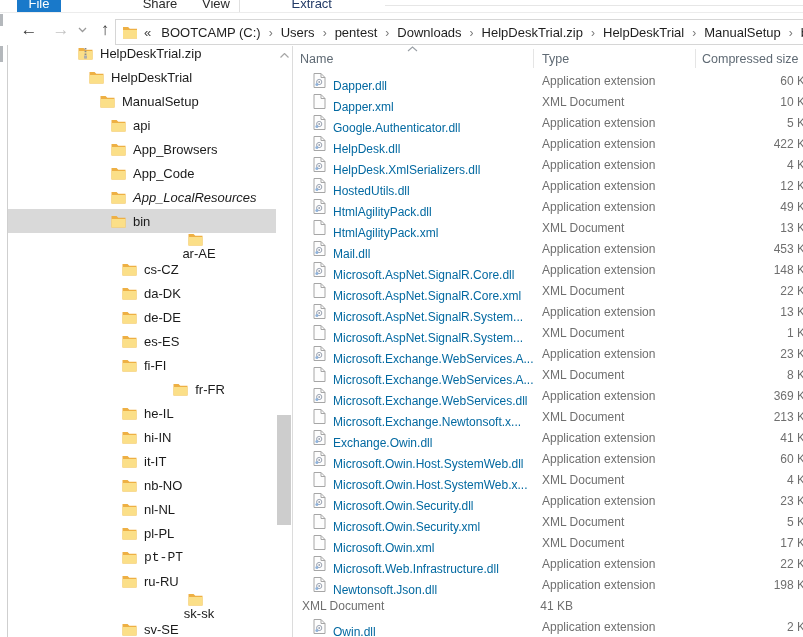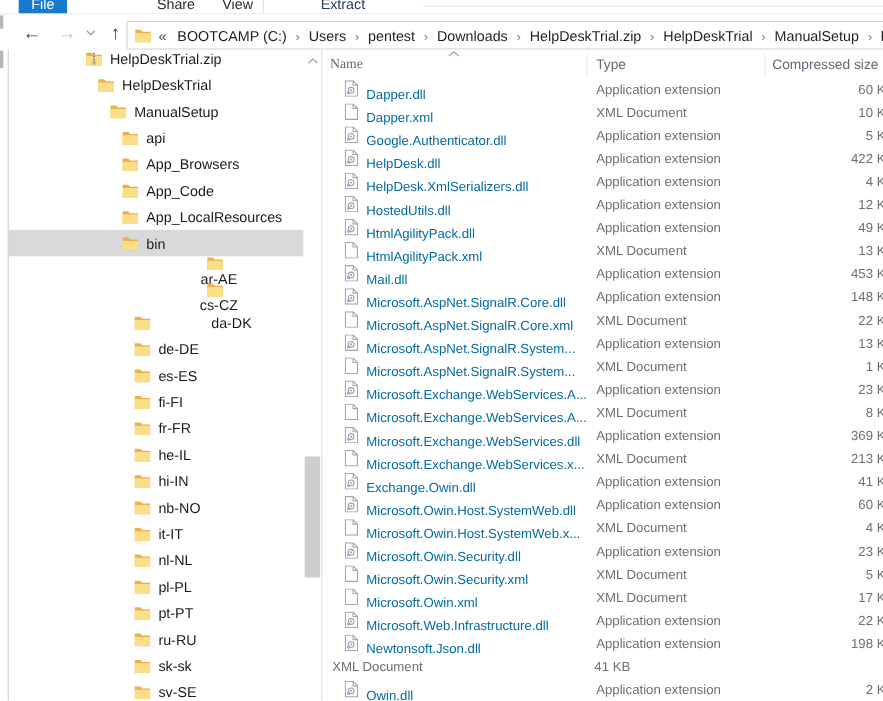--- a/index.html
+++ b/index.html
@@ -51,21 +51,21 @@
   .zipline{display:none;}
   .ticon.zip .zipline{display:block;}
   
   .tree-scroll{position:absolute;left:276px;top:46px;width:16px;height:591px;background:#fff;}
   .tree-scroll .arrow{display:block;margin:7px auto 0;}
   .tree-scroll .thumb{position:absolute;left:1px;top:369px;width:14px;height:110px;background:#cdcdcd;}
   
   .filelist{position:absolute;left:293px;top:46px;width:520px;}
   .lheader{position:relative;height:25px;display:flex;align-items:center;font-size:12.5px;color:#5f6a74;}
   .hcell{box-sizing:border-box;white-space:nowrap;cursor:default;}
-  .h-name{width:240px;padding-left:7px;font-family:Liberation Serif, serif;}
+  .h-name{width:240px;padding-left:7px;}
   .h-type{width:162px;padding-left:9px;}
   .h-size{width:118px;padding-left:7px;}
   .hsep{position:absolute;top:3px;height:19px;width:0;border-left:1px solid #e5e5e5;}
   .hsep.h1{left:240px;} .hsep.h2{left:402px;}
   .sort-chev{position:absolute;left:114px;top:0;}
   .rows{position:absolute;left:0;top:24px;width:520px;}
   .frow{display:flex;height:21px;align-items:center;cursor:default;}
   .c-name{box-sizing:border-box;width:240px;padding-left:20px;display:flex;align-items:center;gap:7px;overflow:hidden;}
   .c-name .fname{font-size:12px;color:#0369a1;white-space:nowrap;margin-top:10px;}
   .ficon{flex:0 0 auto;width:13px;height:15px;}
@@ -204,21 +204,21 @@
         <path d="M0.5,4 L14.5,4 L14.5,12.5 L0.5,12.5 Z" fill="#fbdf88"></path>
         <g class="zipline">
           <line x1="7.5" y1="1" x2="7.5" y2="12" stroke="#8a8a8a" stroke-width="1.8" stroke-dasharray="1.6,1.1"></line>
           <rect x="6" y="8.5" width="3" height="3" fill="#adadad"></rect>
         </g>
       </svg>
     </span>
     <span class="tlabel">App_Code</span>
   </div>
 
-  <div class="tree-item" style="padding-left: 103px;">
+  <div class="tree-item" style="padding-left: 103px; font-style: italic;">
     <span class="ticon">
       <svg width="15" height="13" viewBox="0 0 15 13">
         <path d="M0.5,1 L5.6,1 L7.3,2.8 L14.5,2.8 L14.5,12.5 L0.5,12.5 Z" fill="#eeb044"></path>
         <path d="M0.5,4 L14.5,4 L14.5,12.5 L0.5,12.5 Z" fill="#fbdf88"></path>
         <g class="zipline">
           <line x1="7.5" y1="1" x2="7.5" y2="12" stroke="#8a8a8a" stroke-width="1.8" stroke-dasharray="1.6,1.1"></line>
           <rect x="6" y="8.5" width="3" height="3" fill="#adadad"></rect>
         </g>
       </svg>
     </span>
@@ -246,217 +246,217 @@
         <path d="M0.5,4 L14.5,4 L14.5,12.5 L0.5,12.5 Z" fill="#fbdf88"></path>
         <g class="zipline">
           <line x1="7.5" y1="1" x2="7.5" y2="12" stroke="#8a8a8a" stroke-width="1.8" stroke-dasharray="1.6,1.1"></line>
           <rect x="6" y="8.5" width="3" height="3" fill="#adadad"></rect>
         </g>
       </svg>
     </span>
     <span class="tlabel">ar-AE</span>
   </div>
 
+  <div class="tree-item" style="padding-left: 114px;">
+    <span class="ticon">
+      <svg width="15" height="13" viewBox="0 0 15 13">
+        <path d="M0.5,1 L5.6,1 L7.3,2.8 L14.5,2.8 L14.5,12.5 L0.5,12.5 Z" fill="#eeb044"></path>
+        <path d="M0.5,4 L14.5,4 L14.5,12.5 L0.5,12.5 Z" fill="#fbdf88"></path>
+        <g class="zipline">
+          <line x1="7.5" y1="1" x2="7.5" y2="12" stroke="#8a8a8a" stroke-width="1.8" stroke-dasharray="1.6,1.1"></line>
+          <rect x="6" y="8.5" width="3" height="3" fill="#adadad"></rect>
+        </g>
+      </svg>
+    </span>
+    <span class="tlabel">cs-CZ</span>
+  </div>
+
+  <div class="tree-item" style="padding-left: 114px;">
+    <span class="ticon">
+      <svg width="15" height="13" viewBox="0 0 15 13">
+        <path d="M0.5,1 L5.6,1 L7.3,2.8 L14.5,2.8 L14.5,12.5 L0.5,12.5 Z" fill="#eeb044"></path>
+        <path d="M0.5,4 L14.5,4 L14.5,12.5 L0.5,12.5 Z" fill="#fbdf88"></path>
+        <g class="zipline">
+          <line x1="7.5" y1="1" x2="7.5" y2="12" stroke="#8a8a8a" stroke-width="1.8" stroke-dasharray="1.6,1.1"></line>
+          <rect x="6" y="8.5" width="3" height="3" fill="#adadad"></rect>
+        </g>
+      </svg>
+    </span>
+    <span class="tlabel">da-DK</span>
+  </div>
+
+  <div class="tree-item" style="padding-left: 114px;">
+    <span class="ticon">
+      <svg width="15" height="13" viewBox="0 0 15 13">
+        <path d="M0.5,1 L5.6,1 L7.3,2.8 L14.5,2.8 L14.5,12.5 L0.5,12.5 Z" fill="#eeb044"></path>
+        <path d="M0.5,4 L14.5,4 L14.5,12.5 L0.5,12.5 Z" fill="#fbdf88"></path>
+        <g class="zipline">
+          <line x1="7.5" y1="1" x2="7.5" y2="12" stroke="#8a8a8a" stroke-width="1.8" stroke-dasharray="1.6,1.1"></line>
+          <rect x="6" y="8.5" width="3" height="3" fill="#adadad"></rect>
+        </g>
+      </svg>
+    </span>
+    <span class="tlabel">de-DE</span>
+  </div>
+
+  <div class="tree-item" style="padding-left: 114px;">
+    <span class="ticon">
+      <svg width="15" height="13" viewBox="0 0 15 13">
+        <path d="M0.5,1 L5.6,1 L7.3,2.8 L14.5,2.8 L14.5,12.5 L0.5,12.5 Z" fill="#eeb044"></path>
+        <path d="M0.5,4 L14.5,4 L14.5,12.5 L0.5,12.5 Z" fill="#fbdf88"></path>
+        <g class="zipline">
+          <line x1="7.5" y1="1" x2="7.5" y2="12" stroke="#8a8a8a" stroke-width="1.8" stroke-dasharray="1.6,1.1"></line>
+          <rect x="6" y="8.5" width="3" height="3" fill="#adadad"></rect>
+        </g>
+      </svg>
+    </span>
+    <span class="tlabel">es-ES</span>
+  </div>
+
+  <div class="tree-item" style="padding-left: 114px;">
+    <span class="ticon">
+      <svg width="15" height="13" viewBox="0 0 15 13">
+        <path d="M0.5,1 L5.6,1 L7.3,2.8 L14.5,2.8 L14.5,12.5 L0.5,12.5 Z" fill="#eeb044"></path>
+        <path d="M0.5,4 L14.5,4 L14.5,12.5 L0.5,12.5 Z" fill="#fbdf88"></path>
+        <g class="zipline">
+          <line x1="7.5" y1="1" x2="7.5" y2="12" stroke="#8a8a8a" stroke-width="1.8" stroke-dasharray="1.6,1.1"></line>
+          <rect x="6" y="8.5" width="3" height="3" fill="#adadad"></rect>
+        </g>
+      </svg>
+    </span>
+    <span class="tlabel">fi-FI</span>
+  </div>
+
+  <div class="tree-item" style="padding-left: 114px; justify-content: center;">
+    <span class="ticon">
+      <svg width="15" height="13" viewBox="0 0 15 13">
+        <path d="M0.5,1 L5.6,1 L7.3,2.8 L14.5,2.8 L14.5,12.5 L0.5,12.5 Z" fill="#eeb044"></path>
+        <path d="M0.5,4 L14.5,4 L14.5,12.5 L0.5,12.5 Z" fill="#fbdf88"></path>
+        <g class="zipline">
+          <line x1="7.5" y1="1" x2="7.5" y2="12" stroke="#8a8a8a" stroke-width="1.8" stroke-dasharray="1.6,1.1"></line>
+          <rect x="6" y="8.5" width="3" height="3" fill="#adadad"></rect>
+        </g>
+      </svg>
+    </span>
+    <span class="tlabel">fr-FR</span>
+  </div>
+
+  <div class="tree-item" style="padding-left: 114px;">
+    <span class="ticon">
+      <svg width="15" height="13" viewBox="0 0 15 13">
+        <path d="M0.5,1 L5.6,1 L7.3,2.8 L14.5,2.8 L14.5,12.5 L0.5,12.5 Z" fill="#eeb044"></path>
+        <path d="M0.5,4 L14.5,4 L14.5,12.5 L0.5,12.5 Z" fill="#fbdf88"></path>
+        <g class="zipline">
+          <line x1="7.5" y1="1" x2="7.5" y2="12" stroke="#8a8a8a" stroke-width="1.8" stroke-dasharray="1.6,1.1"></line>
+          <rect x="6" y="8.5" width="3" height="3" fill="#adadad"></rect>
+        </g>
+      </svg>
+    </span>
+    <span class="tlabel">he-IL</span>
+  </div>
+
+  <div class="tree-item" style="padding-left: 114px;">
+    <span class="ticon">
+      <svg width="15" height="13" viewBox="0 0 15 13">
+        <path d="M0.5,1 L5.6,1 L7.3,2.8 L14.5,2.8 L14.5,12.5 L0.5,12.5 Z" fill="#eeb044"></path>
+        <path d="M0.5,4 L14.5,4 L14.5,12.5 L0.5,12.5 Z" fill="#fbdf88"></path>
+        <g class="zipline">
+          <line x1="7.5" y1="1" x2="7.5" y2="12" stroke="#8a8a8a" stroke-width="1.8" stroke-dasharray="1.6,1.1"></line>
+          <rect x="6" y="8.5" width="3" height="3" fill="#adadad"></rect>
+        </g>
+      </svg>
+    </span>
+    <span class="tlabel">hi-IN</span>
+  </div>
+
+  <div class="tree-item" style="padding-left: 114px;">
+    <span class="ticon">
+      <svg width="15" height="13" viewBox="0 0 15 13">
+        <path d="M0.5,1 L5.6,1 L7.3,2.8 L14.5,2.8 L14.5,12.5 L0.5,12.5 Z" fill="#eeb044"></path>
+        <path d="M0.5,4 L14.5,4 L14.5,12.5 L0.5,12.5 Z" fill="#fbdf88"></path>
+        <g class="zipline">
+          <line x1="7.5" y1="1" x2="7.5" y2="12" stroke="#8a8a8a" stroke-width="1.8" stroke-dasharray="1.6,1.1"></line>
+          <rect x="6" y="8.5" width="3" height="3" fill="#adadad"></rect>
+        </g>
+      </svg>
+    </span>
+    <span class="tlabel">it-IT</span>
+  </div>
+
+  <div class="tree-item" style="padding-left: 114px;">
+    <span class="ticon">
+      <svg width="15" height="13" viewBox="0 0 15 13">
+        <path d="M0.5,1 L5.6,1 L7.3,2.8 L14.5,2.8 L14.5,12.5 L0.5,12.5 Z" fill="#eeb044"></path>
+        <path d="M0.5,4 L14.5,4 L14.5,12.5 L0.5,12.5 Z" fill="#fbdf88"></path>
+        <g class="zipline">
+          <line x1="7.5" y1="1" x2="7.5" y2="12" stroke="#8a8a8a" stroke-width="1.8" stroke-dasharray="1.6,1.1"></line>
+          <rect x="6" y="8.5" width="3" height="3" fill="#adadad"></rect>
+        </g>
+      </svg>
+    </span>
+    <span class="tlabel">nb-NO</span>
+  </div>
+
+  <div class="tree-item" style="padding-left: 114px;">
+    <span class="ticon">
+      <svg width="15" height="13" viewBox="0 0 15 13">
+        <path d="M0.5,1 L5.6,1 L7.3,2.8 L14.5,2.8 L14.5,12.5 L0.5,12.5 Z" fill="#eeb044"></path>
+        <path d="M0.5,4 L14.5,4 L14.5,12.5 L0.5,12.5 Z" fill="#fbdf88"></path>
+        <g class="zipline">
+          <line x1="7.5" y1="1" x2="7.5" y2="12" stroke="#8a8a8a" stroke-width="1.8" stroke-dasharray="1.6,1.1"></line>
+          <rect x="6" y="8.5" width="3" height="3" fill="#adadad"></rect>
+        </g>
+      </svg>
+    </span>
+    <span class="tlabel">nl-NL</span>
+  </div>
+
+  <div class="tree-item" style="padding-left: 114px;">
+    <span class="ticon">
+      <svg width="15" height="13" viewBox="0 0 15 13">
+        <path d="M0.5,1 L5.6,1 L7.3,2.8 L14.5,2.8 L14.5,12.5 L0.5,12.5 Z" fill="#eeb044"></path>
+        <path d="M0.5,4 L14.5,4 L14.5,12.5 L0.5,12.5 Z" fill="#fbdf88"></path>
+        <g class="zipline">
+          <line x1="7.5" y1="1" x2="7.5" y2="12" stroke="#8a8a8a" stroke-width="1.8" stroke-dasharray="1.6,1.1"></line>
+          <rect x="6" y="8.5" width="3" height="3" fill="#adadad"></rect>
+        </g>
+      </svg>
+    </span>
+    <span class="tlabel">pl-PL</span>
+  </div>
+
+  <div class="tree-item" style="padding-left: 114px; font-family: Liberation Mono, monospace;">
+    <span class="ticon">
+      <svg width="15" height="13" viewBox="0 0 15 13">
+        <path d="M0.5,1 L5.6,1 L7.3,2.8 L14.5,2.8 L14.5,12.5 L0.5,12.5 Z" fill="#eeb044"></path>
+        <path d="M0.5,4 L14.5,4 L14.5,12.5 L0.5,12.5 Z" fill="#fbdf88"></path>
+        <g class="zipline">
+          <line x1="7.5" y1="1" x2="7.5" y2="12" stroke="#8a8a8a" stroke-width="1.8" stroke-dasharray="1.6,1.1"></line>
+          <rect x="6" y="8.5" width="3" height="3" fill="#adadad"></rect>
+        </g>
+      </svg>
+    </span>
+    <span class="tlabel">pt-PT</span>
+  </div>
+
+  <div class="tree-item" style="padding-left: 114px;">
+    <span class="ticon">
+      <svg width="15" height="13" viewBox="0 0 15 13">
+        <path d="M0.5,1 L5.6,1 L7.3,2.8 L14.5,2.8 L14.5,12.5 L0.5,12.5 Z" fill="#eeb044"></path>
+        <path d="M0.5,4 L14.5,4 L14.5,12.5 L0.5,12.5 Z" fill="#fbdf88"></path>
+        <g class="zipline">
+          <line x1="7.5" y1="1" x2="7.5" y2="12" stroke="#8a8a8a" stroke-width="1.8" stroke-dasharray="1.6,1.1"></line>
+          <rect x="6" y="8.5" width="3" height="3" fill="#adadad"></rect>
+        </g>
+      </svg>
+    </span>
+    <span class="tlabel">ru-RU</span>
+  </div>
+
   <div class="tree-item" style="padding-left: 114px; flex-direction: column;">
-    <span class="ticon">
-      <svg width="15" height="13" viewBox="0 0 15 13">
-        <path d="M0.5,1 L5.6,1 L7.3,2.8 L14.5,2.8 L14.5,12.5 L0.5,12.5 Z" fill="#eeb044"></path>
-        <path d="M0.5,4 L14.5,4 L14.5,12.5 L0.5,12.5 Z" fill="#fbdf88"></path>
-        <g class="zipline">
-          <line x1="7.5" y1="1" x2="7.5" y2="12" stroke="#8a8a8a" stroke-width="1.8" stroke-dasharray="1.6,1.1"></line>
-          <rect x="6" y="8.5" width="3" height="3" fill="#adadad"></rect>
-        </g>
-      </svg>
-    </span>
-    <span class="tlabel">cs-CZ</span>
-  </div>
-
-  <div class="tree-item" style="padding-left: 114px; gap: 48px;">
-    <span class="ticon">
-      <svg width="15" height="13" viewBox="0 0 15 13">
-        <path d="M0.5,1 L5.6,1 L7.3,2.8 L14.5,2.8 L14.5,12.5 L0.5,12.5 Z" fill="#eeb044"></path>
-        <path d="M0.5,4 L14.5,4 L14.5,12.5 L0.5,12.5 Z" fill="#fbdf88"></path>
-        <g class="zipline">
-          <line x1="7.5" y1="1" x2="7.5" y2="12" stroke="#8a8a8a" stroke-width="1.8" stroke-dasharray="1.6,1.1"></line>
-          <rect x="6" y="8.5" width="3" height="3" fill="#adadad"></rect>
-        </g>
-      </svg>
-    </span>
-    <span class="tlabel">da-DK</span>
-  </div>
-
-  <div class="tree-item" style="padding-left: 114px;">
-    <span class="ticon">
-      <svg width="15" height="13" viewBox="0 0 15 13">
-        <path d="M0.5,1 L5.6,1 L7.3,2.8 L14.5,2.8 L14.5,12.5 L0.5,12.5 Z" fill="#eeb044"></path>
-        <path d="M0.5,4 L14.5,4 L14.5,12.5 L0.5,12.5 Z" fill="#fbdf88"></path>
-        <g class="zipline">
-          <line x1="7.5" y1="1" x2="7.5" y2="12" stroke="#8a8a8a" stroke-width="1.8" stroke-dasharray="1.6,1.1"></line>
-          <rect x="6" y="8.5" width="3" height="3" fill="#adadad"></rect>
-        </g>
-      </svg>
-    </span>
-    <span class="tlabel">de-DE</span>
-  </div>
-
-  <div class="tree-item" style="padding-left: 114px;">
-    <span class="ticon">
-      <svg width="15" height="13" viewBox="0 0 15 13">
-        <path d="M0.5,1 L5.6,1 L7.3,2.8 L14.5,2.8 L14.5,12.5 L0.5,12.5 Z" fill="#eeb044"></path>
-        <path d="M0.5,4 L14.5,4 L14.5,12.5 L0.5,12.5 Z" fill="#fbdf88"></path>
-        <g class="zipline">
-          <line x1="7.5" y1="1" x2="7.5" y2="12" stroke="#8a8a8a" stroke-width="1.8" stroke-dasharray="1.6,1.1"></line>
-          <rect x="6" y="8.5" width="3" height="3" fill="#adadad"></rect>
-        </g>
-      </svg>
-    </span>
-    <span class="tlabel">es-ES</span>
-  </div>
-
-  <div class="tree-item" style="padding-left: 114px;">
-    <span class="ticon">
-      <svg width="15" height="13" viewBox="0 0 15 13">
-        <path d="M0.5,1 L5.6,1 L7.3,2.8 L14.5,2.8 L14.5,12.5 L0.5,12.5 Z" fill="#eeb044"></path>
-        <path d="M0.5,4 L14.5,4 L14.5,12.5 L0.5,12.5 Z" fill="#fbdf88"></path>
-        <g class="zipline">
-          <line x1="7.5" y1="1" x2="7.5" y2="12" stroke="#8a8a8a" stroke-width="1.8" stroke-dasharray="1.6,1.1"></line>
-          <rect x="6" y="8.5" width="3" height="3" fill="#adadad"></rect>
-        </g>
-      </svg>
-    </span>
-    <span class="tlabel">fi-FI</span>
-  </div>
-
-  <div class="tree-item" style="padding-left: 114px;">
-    <span class="ticon">
-      <svg width="15" height="13" viewBox="0 0 15 13">
-        <path d="M0.5,1 L5.6,1 L7.3,2.8 L14.5,2.8 L14.5,12.5 L0.5,12.5 Z" fill="#eeb044"></path>
-        <path d="M0.5,4 L14.5,4 L14.5,12.5 L0.5,12.5 Z" fill="#fbdf88"></path>
-        <g class="zipline">
-          <line x1="7.5" y1="1" x2="7.5" y2="12" stroke="#8a8a8a" stroke-width="1.8" stroke-dasharray="1.6,1.1"></line>
-          <rect x="6" y="8.5" width="3" height="3" fill="#adadad"></rect>
-        </g>
-      </svg>
-    </span>
-    <span class="tlabel">fr-FR</span>
-  </div>
-
-  <div class="tree-item" style="padding-left: 114px;">
-    <span class="ticon">
-      <svg width="15" height="13" viewBox="0 0 15 13">
-        <path d="M0.5,1 L5.6,1 L7.3,2.8 L14.5,2.8 L14.5,12.5 L0.5,12.5 Z" fill="#eeb044"></path>
-        <path d="M0.5,4 L14.5,4 L14.5,12.5 L0.5,12.5 Z" fill="#fbdf88"></path>
-        <g class="zipline">
-          <line x1="7.5" y1="1" x2="7.5" y2="12" stroke="#8a8a8a" stroke-width="1.8" stroke-dasharray="1.6,1.1"></line>
-          <rect x="6" y="8.5" width="3" height="3" fill="#adadad"></rect>
-        </g>
-      </svg>
-    </span>
-    <span class="tlabel">he-IL</span>
-  </div>
-
-  <div class="tree-item" style="padding-left: 114px;">
-    <span class="ticon">
-      <svg width="15" height="13" viewBox="0 0 15 13">
-        <path d="M0.5,1 L5.6,1 L7.3,2.8 L14.5,2.8 L14.5,12.5 L0.5,12.5 Z" fill="#eeb044"></path>
-        <path d="M0.5,4 L14.5,4 L14.5,12.5 L0.5,12.5 Z" fill="#fbdf88"></path>
-        <g class="zipline">
-          <line x1="7.5" y1="1" x2="7.5" y2="12" stroke="#8a8a8a" stroke-width="1.8" stroke-dasharray="1.6,1.1"></line>
-          <rect x="6" y="8.5" width="3" height="3" fill="#adadad"></rect>
-        </g>
-      </svg>
-    </span>
-    <span class="tlabel">hi-IN</span>
-  </div>
-
-  <div class="tree-item" style="padding-left: 114px;">
-    <span class="ticon">
-      <svg width="15" height="13" viewBox="0 0 15 13">
-        <path d="M0.5,1 L5.6,1 L7.3,2.8 L14.5,2.8 L14.5,12.5 L0.5,12.5 Z" fill="#eeb044"></path>
-        <path d="M0.5,4 L14.5,4 L14.5,12.5 L0.5,12.5 Z" fill="#fbdf88"></path>
-        <g class="zipline">
-          <line x1="7.5" y1="1" x2="7.5" y2="12" stroke="#8a8a8a" stroke-width="1.8" stroke-dasharray="1.6,1.1"></line>
-          <rect x="6" y="8.5" width="3" height="3" fill="#adadad"></rect>
-        </g>
-      </svg>
-    </span>
-    <span class="tlabel">nb-NO</span>
-  </div>
-
-  <div class="tree-item" style="padding-left: 114px;">
-    <span class="ticon">
-      <svg width="15" height="13" viewBox="0 0 15 13">
-        <path d="M0.5,1 L5.6,1 L7.3,2.8 L14.5,2.8 L14.5,12.5 L0.5,12.5 Z" fill="#eeb044"></path>
-        <path d="M0.5,4 L14.5,4 L14.5,12.5 L0.5,12.5 Z" fill="#fbdf88"></path>
-        <g class="zipline">
-          <line x1="7.5" y1="1" x2="7.5" y2="12" stroke="#8a8a8a" stroke-width="1.8" stroke-dasharray="1.6,1.1"></line>
-          <rect x="6" y="8.5" width="3" height="3" fill="#adadad"></rect>
-        </g>
-      </svg>
-    </span>
-    <span class="tlabel">it-IT</span>
-  </div>
-
-  <div class="tree-item" style="padding-left: 114px;">
-    <span class="ticon">
-      <svg width="15" height="13" viewBox="0 0 15 13">
-        <path d="M0.5,1 L5.6,1 L7.3,2.8 L14.5,2.8 L14.5,12.5 L0.5,12.5 Z" fill="#eeb044"></path>
-        <path d="M0.5,4 L14.5,4 L14.5,12.5 L0.5,12.5 Z" fill="#fbdf88"></path>
-        <g class="zipline">
-          <line x1="7.5" y1="1" x2="7.5" y2="12" stroke="#8a8a8a" stroke-width="1.8" stroke-dasharray="1.6,1.1"></line>
-          <rect x="6" y="8.5" width="3" height="3" fill="#adadad"></rect>
-        </g>
-      </svg>
-    </span>
-    <span class="tlabel">nl-NL</span>
-  </div>
-
-  <div class="tree-item" style="padding-left: 114px;">
-    <span class="ticon">
-      <svg width="15" height="13" viewBox="0 0 15 13">
-        <path d="M0.5,1 L5.6,1 L7.3,2.8 L14.5,2.8 L14.5,12.5 L0.5,12.5 Z" fill="#eeb044"></path>
-        <path d="M0.5,4 L14.5,4 L14.5,12.5 L0.5,12.5 Z" fill="#fbdf88"></path>
-        <g class="zipline">
-          <line x1="7.5" y1="1" x2="7.5" y2="12" stroke="#8a8a8a" stroke-width="1.8" stroke-dasharray="1.6,1.1"></line>
-          <rect x="6" y="8.5" width="3" height="3" fill="#adadad"></rect>
-        </g>
-      </svg>
-    </span>
-    <span class="tlabel">pl-PL</span>
-  </div>
-
-  <div class="tree-item" style="padding-left: 114px;">
-    <span class="ticon">
-      <svg width="15" height="13" viewBox="0 0 15 13">
-        <path d="M0.5,1 L5.6,1 L7.3,2.8 L14.5,2.8 L14.5,12.5 L0.5,12.5 Z" fill="#eeb044"></path>
-        <path d="M0.5,4 L14.5,4 L14.5,12.5 L0.5,12.5 Z" fill="#fbdf88"></path>
-        <g class="zipline">
-          <line x1="7.5" y1="1" x2="7.5" y2="12" stroke="#8a8a8a" stroke-width="1.8" stroke-dasharray="1.6,1.1"></line>
-          <rect x="6" y="8.5" width="3" height="3" fill="#adadad"></rect>
-        </g>
-      </svg>
-    </span>
-    <span class="tlabel">pt-PT</span>
-  </div>
-
-  <div class="tree-item" style="padding-left: 114px;">
-    <span class="ticon">
-      <svg width="15" height="13" viewBox="0 0 15 13">
-        <path d="M0.5,1 L5.6,1 L7.3,2.8 L14.5,2.8 L14.5,12.5 L0.5,12.5 Z" fill="#eeb044"></path>
-        <path d="M0.5,4 L14.5,4 L14.5,12.5 L0.5,12.5 Z" fill="#fbdf88"></path>
-        <g class="zipline">
-          <line x1="7.5" y1="1" x2="7.5" y2="12" stroke="#8a8a8a" stroke-width="1.8" stroke-dasharray="1.6,1.1"></line>
-          <rect x="6" y="8.5" width="3" height="3" fill="#adadad"></rect>
-        </g>
-      </svg>
-    </span>
-    <span class="tlabel">ru-RU</span>
-  </div>
-
-  <div class="tree-item" style="padding-left: 114px;">
     <span class="ticon">
       <svg width="15" height="13" viewBox="0 0 15 13">
         <path d="M0.5,1 L5.6,1 L7.3,2.8 L14.5,2.8 L14.5,12.5 L0.5,12.5 Z" fill="#eeb044"></path>
         <path d="M0.5,4 L14.5,4 L14.5,12.5 L0.5,12.5 Z" fill="#fbdf88"></path>
         <g class="zipline">
           <line x1="7.5" y1="1" x2="7.5" y2="12" stroke="#8a8a8a" stroke-width="1.8" stroke-dasharray="1.6,1.1"></line>
           <rect x="6" y="8.5" width="3" height="3" fill="#adadad"></rect>
         </g>
       </svg>
     </span>
@@ -740,21 +740,21 @@
     <div class="c-size">369 KB</div>
   </div>
 
   <div class="frow">
     <div class="c-name">
 
       <svg class="ficon xml-svg" width="13" height="15" viewBox="0 0 13 15">
         <path d="M1,0.5 L8,0.5 L12,4.5 L12,14.5 L1,14.5 Z" fill="#fdfdfd" stroke="#a6a6a6"></path>
         <path d="M8,0.5 L8,4.5 L12,4.5" fill="none" stroke="#a6a6a6"></path>
       </svg>
-      <span class="fname">Microsoft.Exchange.WebServices.x...</span>
+      <span class="fname">Microsoft.Exchange.Newtonsoft.x...</span>
     </div>
     <div class="c-type">XML Document</div>
     <div class="c-size">213 KB</div>
   </div>
 
   <div class="frow">
     <div class="c-name">
       <svg class="ficon dll-svg" width="13" height="15" viewBox="0 0 13 15">
         <path d="M1,0.5 L8,0.5 L12,4.5 L12,14.5 L1,14.5 Z" fill="#fdfdfd" stroke="#a6a6a6"></path>
         <path d="M8,0.5 L8,4.5 L12,4.5" fill="none" stroke="#a6a6a6"></path>

